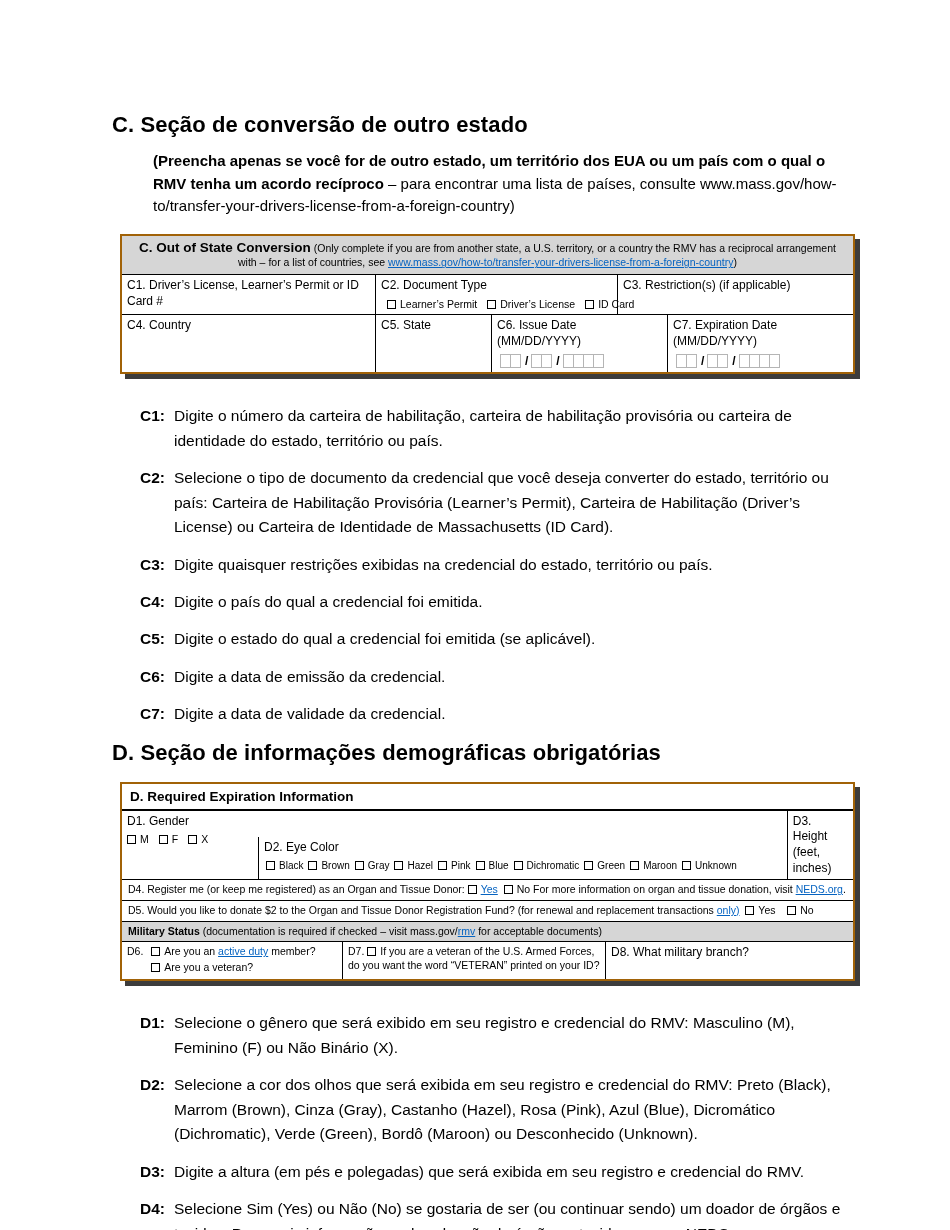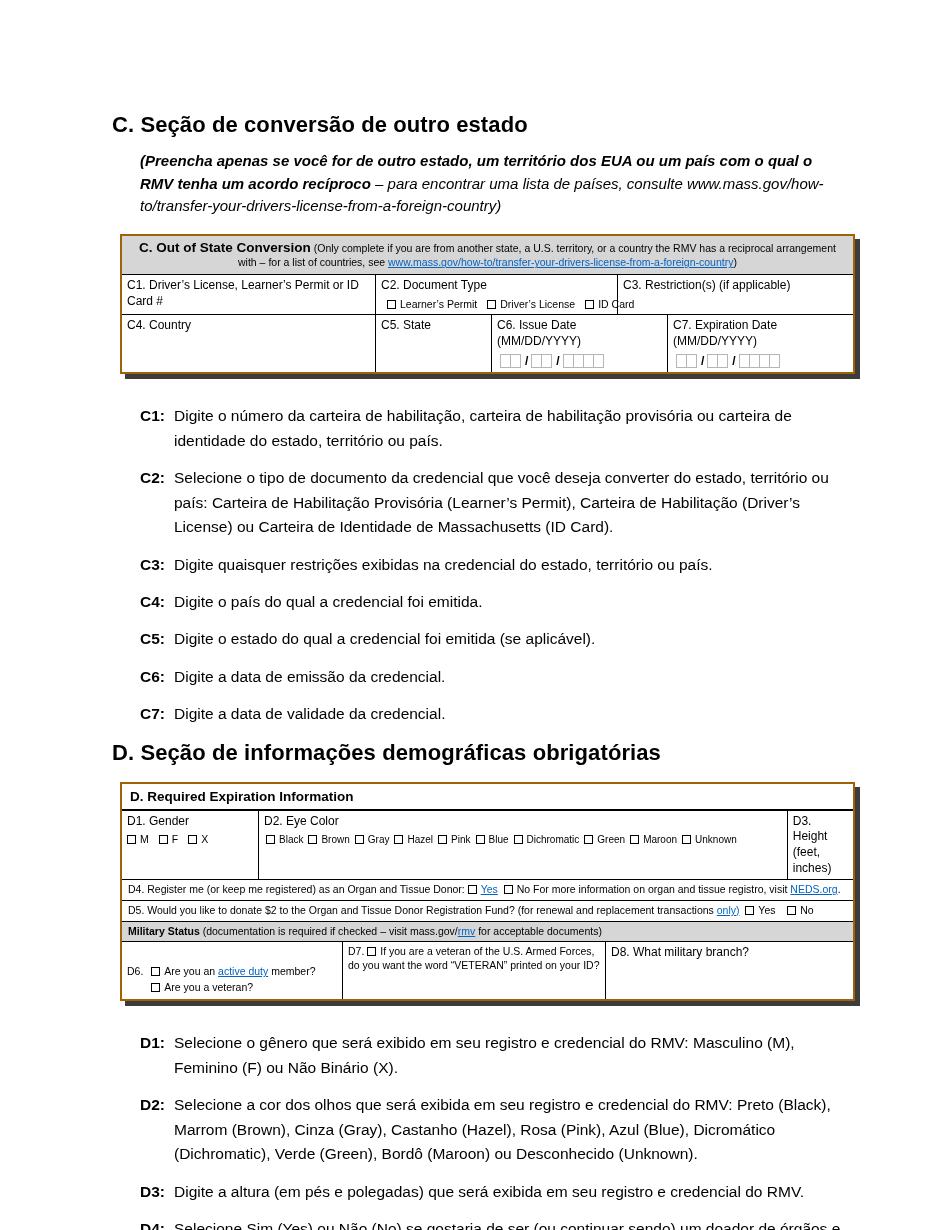--- a/index.html
+++ b/index.html
@@ -16,24 +16,23 @@
   .content { position: absolute; left: 112px; top: 112px; width: 746px; }
 
   h1.section-heading {
     font-size: 22px;
     font-weight: 700;
     margin: 0;
     line-height: 1.2;
     letter-spacing: 0.1px;
   }
   .intro {
-    margin: 12px 0 0 28px;
+    margin: 12px 0 0 41px;
     width: 708px;
     font-size: 15px;
-    font-style: italic;
     line-height: 1.5;
   }
   .intro .bold-it { font-weight: 700; }
 
   
   .form-box {
     margin: 16px 0 0 8px;
     width: 735px;
     background: #ffffff;
     border: 2px solid #a16207;
@@ -81,28 +80,28 @@
   .dslash { font-weight: 700; font-size: 12px; margin: 0 4px; }
 
   
   .form-d-header {
     padding: 4px 8px 3px;
     border-bottom: 2px solid #000;
     font-weight: 700;
     font-size: 13.5px;
   }
   .d1cell { width: 96px; }
-  .d2cell { flex: 1; }
+  .d2cell { flex: 1; margin-top: 26px; }
   .d2cell .opts { padding-left: 2px; }
   .d2cell .opt { margin-right: 5px; font-size: 10px; }
   .d3cell { width: 111px; }
   .fullrow { padding: 3px 6px; min-height: 20px; font-size: 10.5px; }
   .military-row { background: #d6d6d6; }
   .military-row b { font-weight: 700; }
-  .d6cell { width: 220px; margin-top: 20px; }
+  .d6cell { width: 220px; }
   .d7cell { width: 263px; }
   .d8cell { flex: 1; }
   .d6-flex { display: flex; }
   .d6-id { margin-right: 8px; }
   .d6-lines > div { margin-bottom: 2px; }
 
   
   .instr-list { margin-top: 30px; }
   .instr {
     display: flex;
@@ -234,21 +233,21 @@
           <div class="opts">
             <span class="opt"><span class="cb"></span><span>Black</span></span><span class="opt"><span class="cb"></span><span>Brown</span></span><span class="opt"><span class="cb"></span><span>Gray</span></span><span class="opt"><span class="cb"></span><span>Hazel</span></span><span class="opt"><span class="cb"></span><span>Pink</span></span><span class="opt"><span class="cb"></span><span>Blue</span></span><span class="opt"><span class="cb"></span><span>Dichromatic</span></span><span class="opt"><span class="cb"></span><span>Green</span></span><span class="opt"><span class="cb"></span><span>Maroon</span></span><span class="opt"><span class="cb"></span><span>Unknown</span></span>
           </div>
         </div>
         <div class="fcell d3cell">
           <div class="cell-label">D3. Height (feet, inches)</div>
         </div>
       </div>
 
       <div class="frow fullrow" style="display:block;">
-        <span>D4. Register me (or keep me registered) as an Organ and Tissue Donor: </span><span class="cb"></span><span class="flink">Yes</span>&nbsp;&nbsp;<span class="cb"></span><span>No</span><span>  For more information on organ and tissue registro, visit </span><span class="flink">NEDS.org</span><span>.</span>
+        <span>D4. Register me (or keep me registered) as an Organ and Tissue Donor: </span><span class="cb"></span><span class="flink">Yes</span>&nbsp;&nbsp;<span class="cb"></span><span>No</span><span>  For more information on organ and tissue donation, visit </span><span class="flink">NEDS.org</span><span>.</span>
       </div>
 
       <div class="frow fullrow" style="display:block;">
         <span>D5. Would you like to donate $2 to the Organ and Tissue Donor Registration Fund? (for renewal and replacement transactions </span><span class="flink">only)</span>&nbsp;&nbsp;<span class="cb"></span><span>Yes</span>&nbsp;&nbsp;&nbsp;&nbsp;<span class="cb"></span><span>No</span>
       </div>
 
       <div class="frow fullrow military-row" style="display:block;">
         <b>Military Status</b><span> (documentation is required if checked – visit mass.gov/</span><span class="flink">rmv</span><span> for acceptable documents)</span>
       </div>
 

